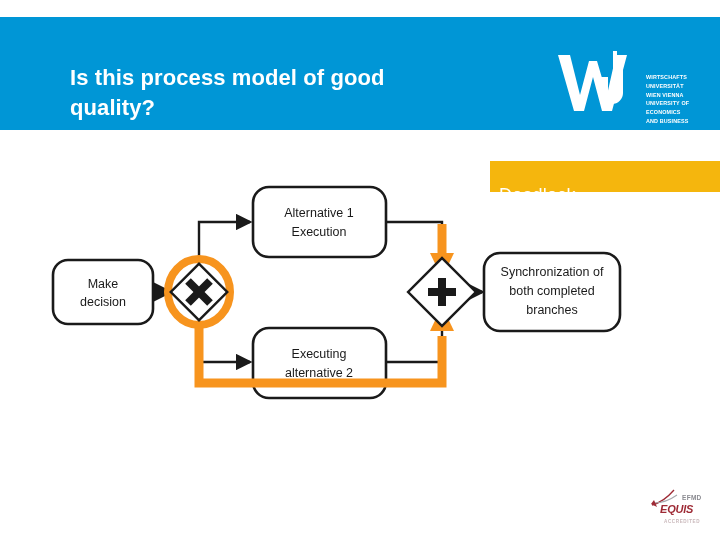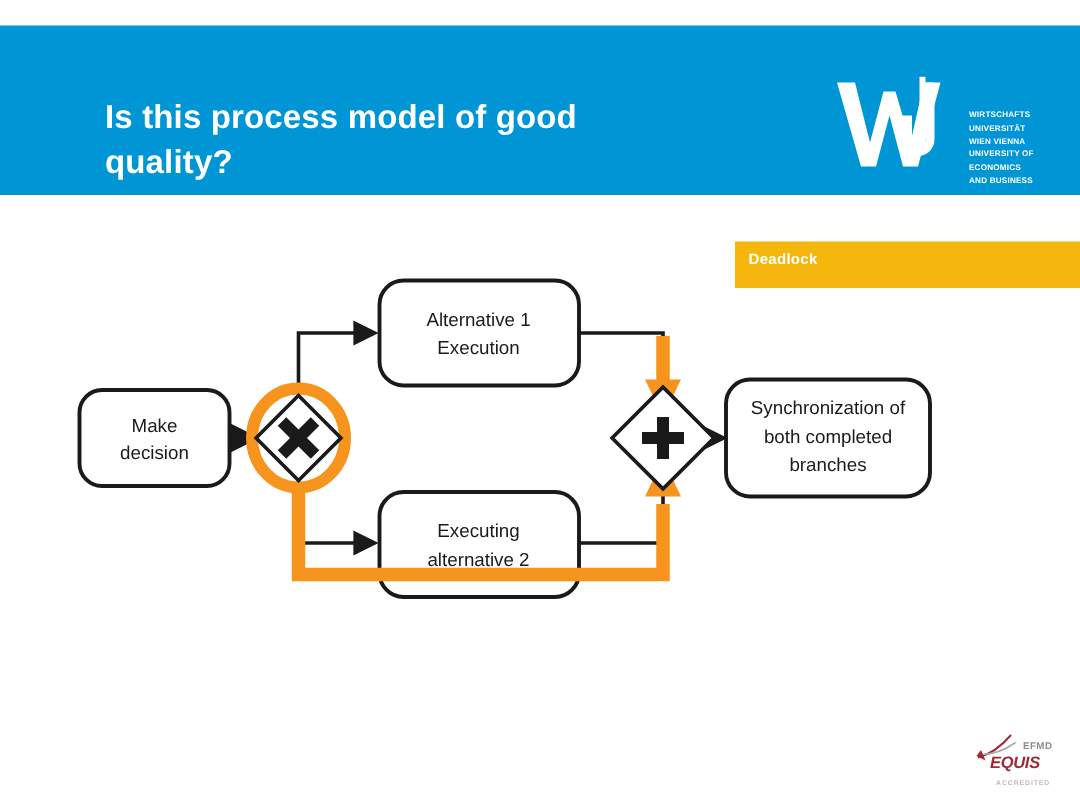--- a/index.html
+++ b/index.html
@@ -79,24 +79,24 @@
     position: absolute;
     left: 490px;
     top: 161px;
     width: 230px;
     height: 31px;
     background: #F5B60D;
   }
   #deadlock-label {
     position: absolute;
     left: 9px;
-    top: 7px;
+    top: 24px;
     color: #ffffff;
-    font-size: 10px;
-    font-weight: bold;
+    font-size: 18px;
+    font-weight: normal;
     letter-spacing: 0.2px;
   }
 
   
   #diagram {
     position: absolute;
     left: 0;
     top: 140px;
     width: 720px;
     height: 280px;

